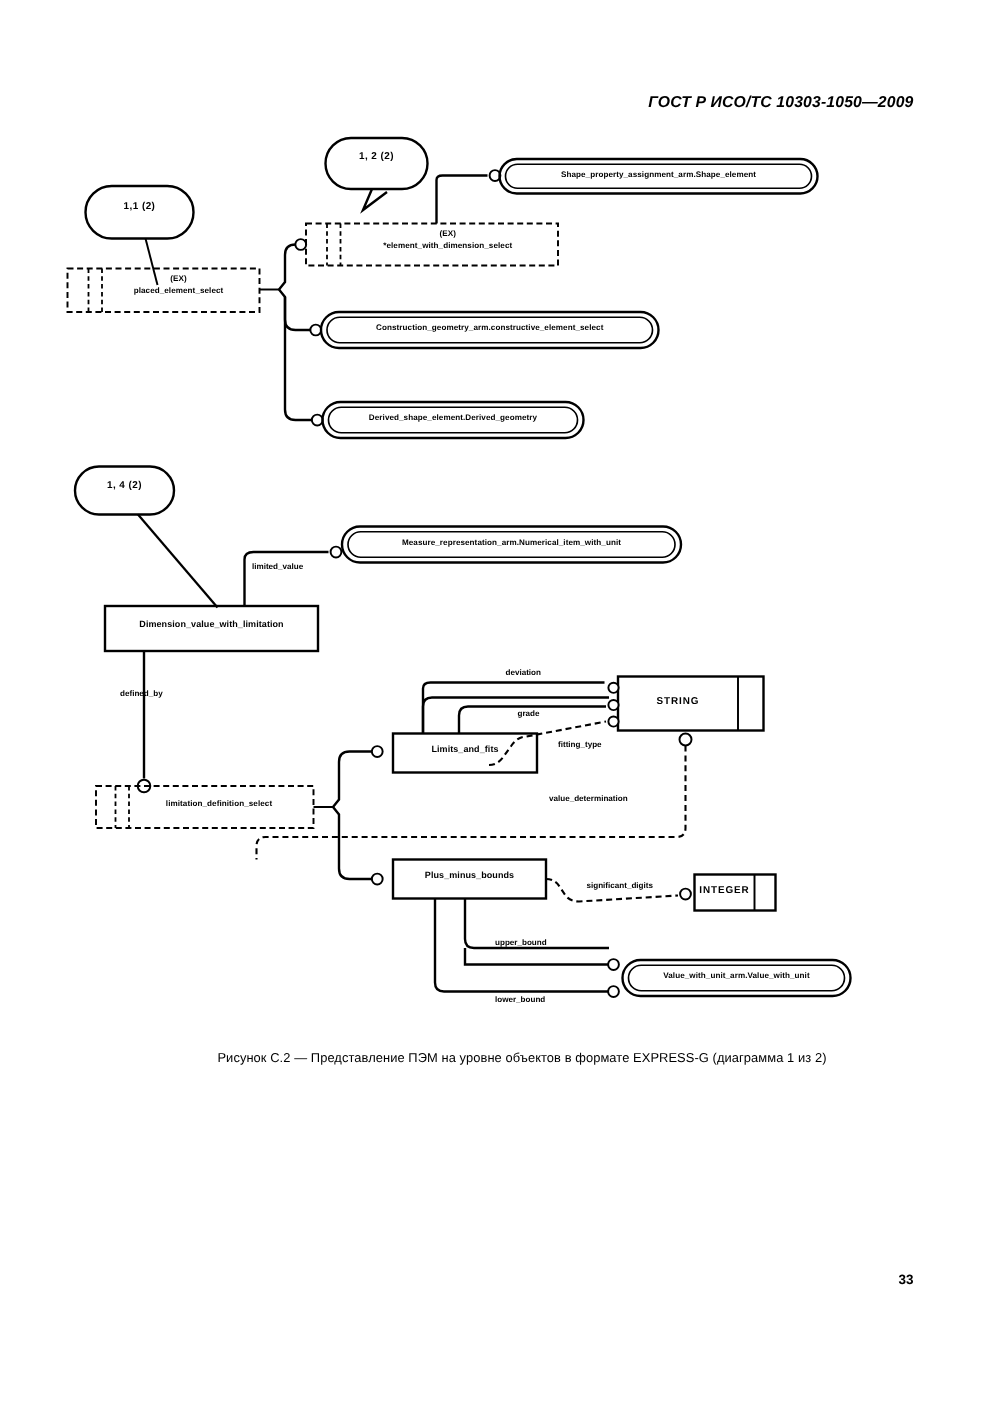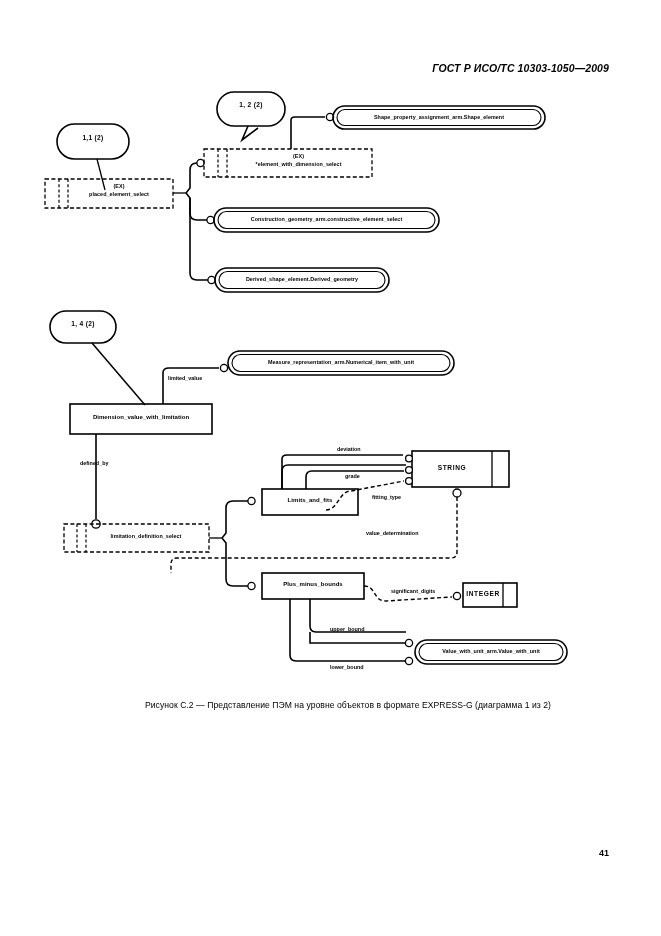--- a/index.html
+++ b/index.html
@@ -222,15 +222,15 @@
     <div class="elabel" style="left:391px; top:588px;">significant_digits</div>
 
     <div class="elabel" style="left:330px; top:626px;">upper_bound</div>
 
     <div class="elabel" style="left:330px; top:664px;">lower_bound</div>
 
   </div>
 
   <div class="caption">Рисунок С.2 — Представление ПЭМ на уровне объектов в формате EXPRESS-G (диаграмма 1 из 2)</div>
 
-  <div class="page-num">41</div>
+  <div class="page-num">33</div>
 
 </div>
 
 </body></html>

